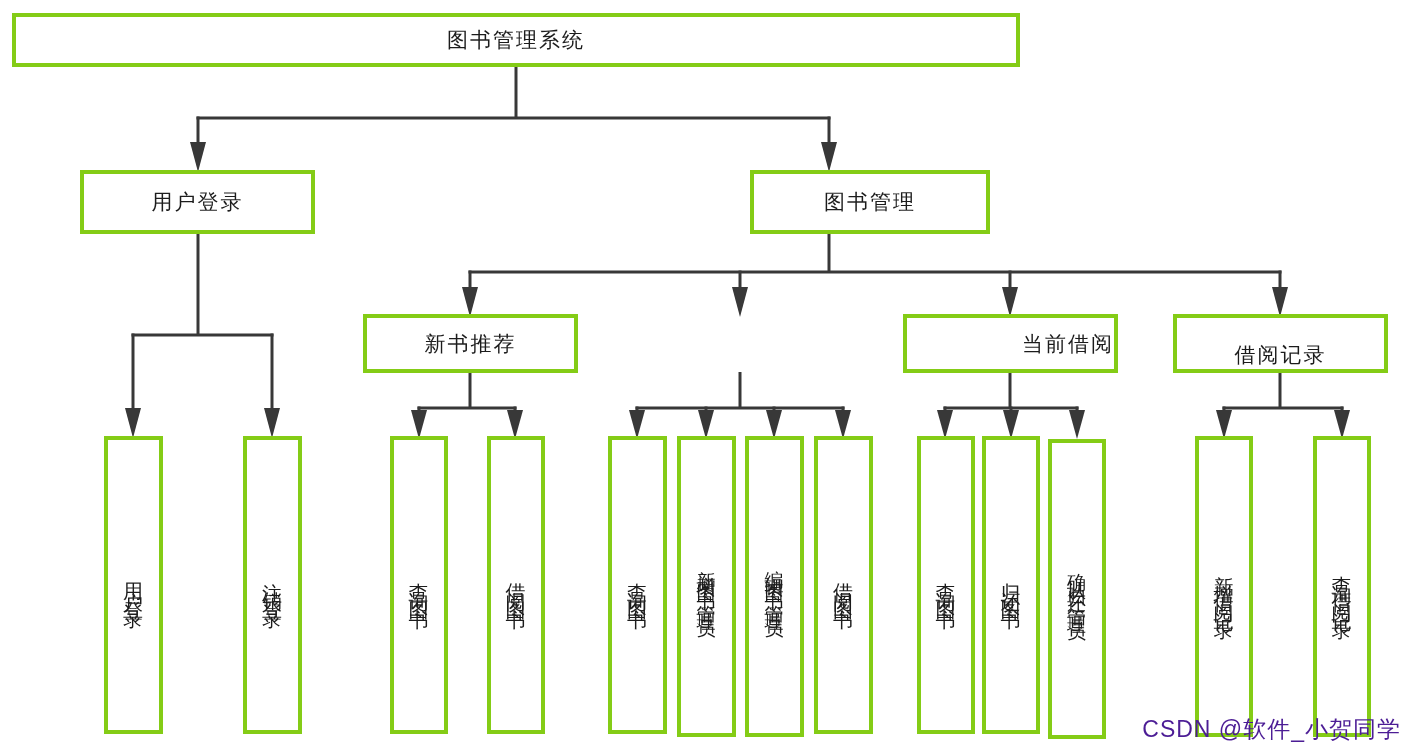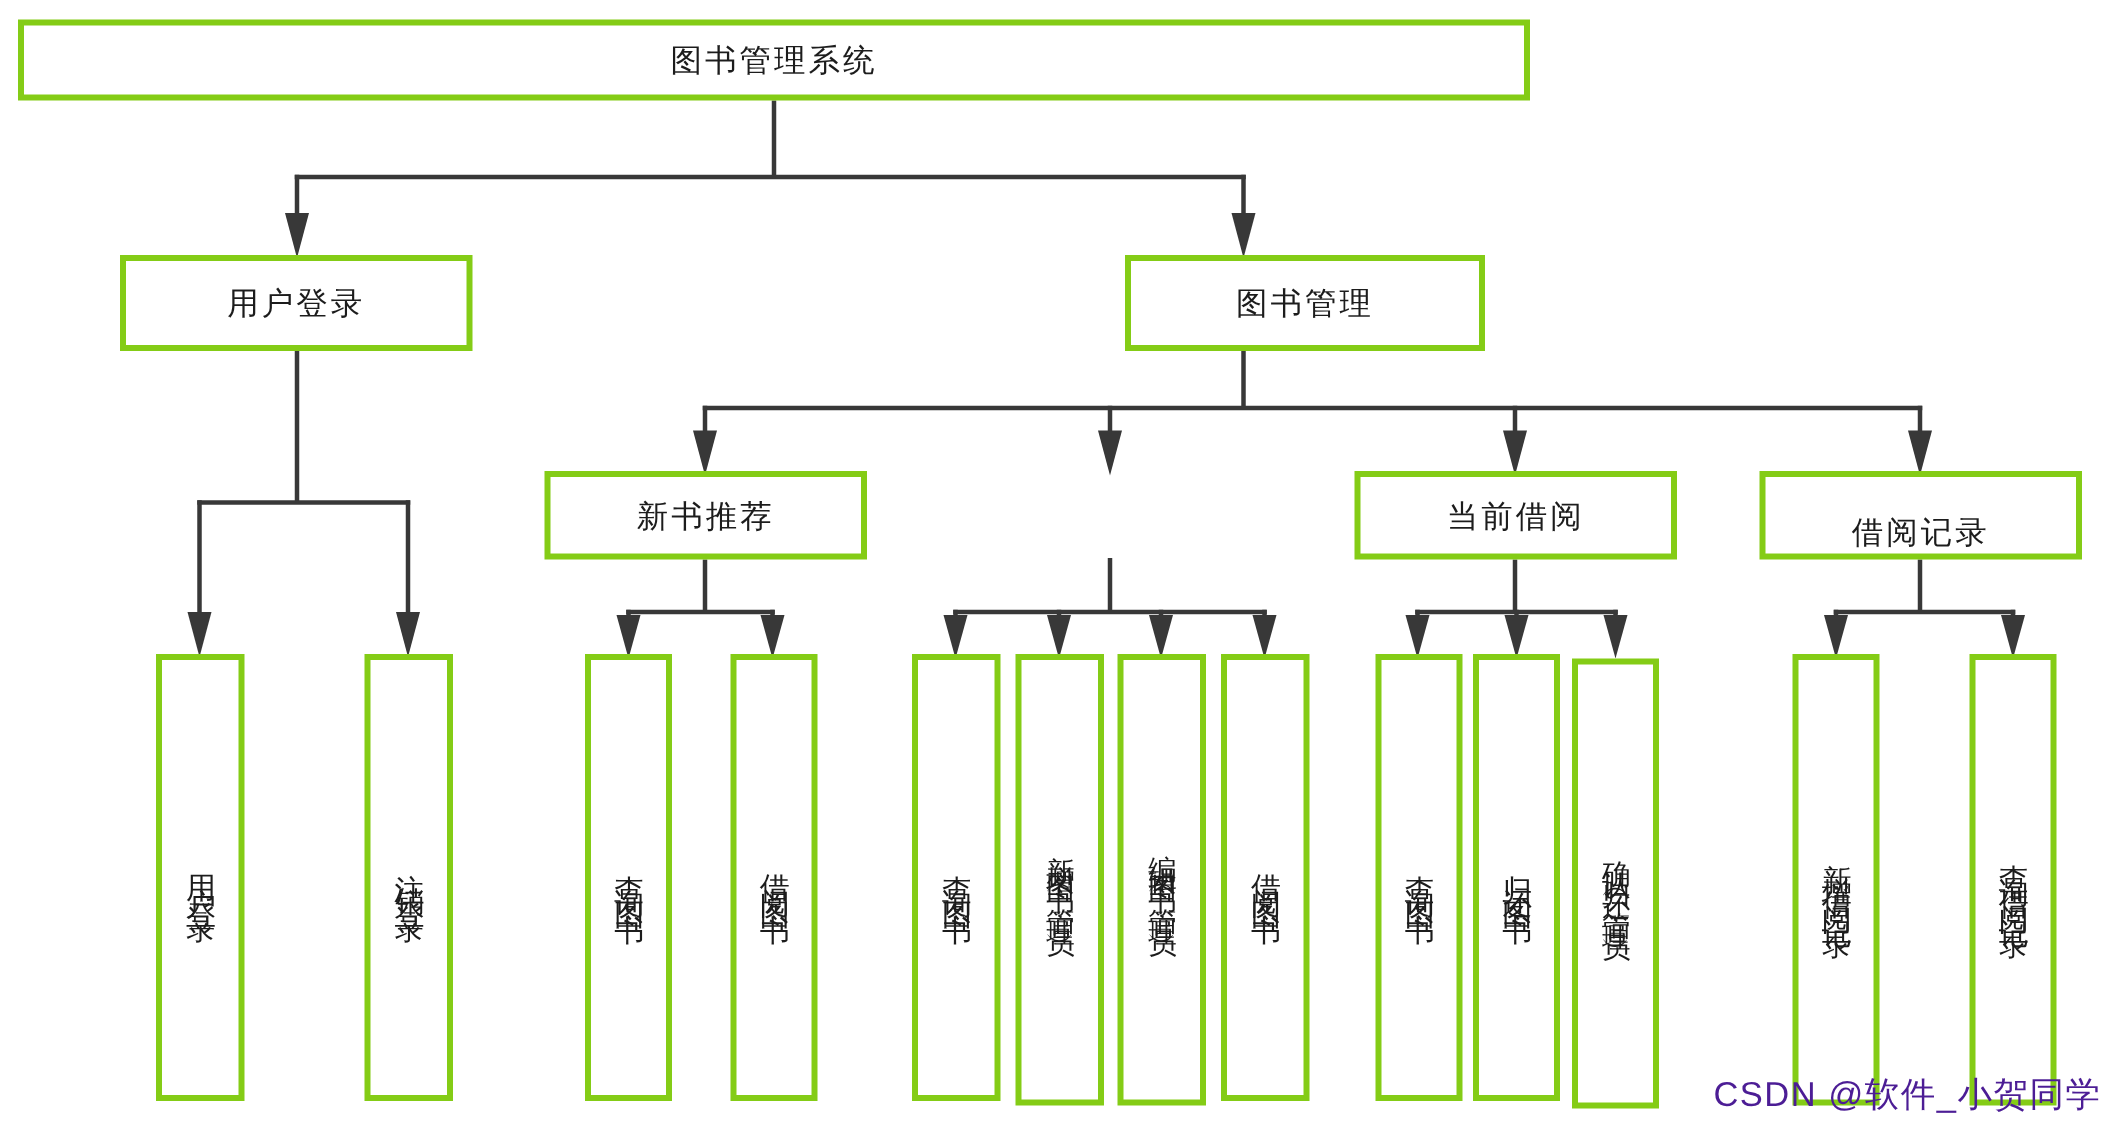--- a/index.html
+++ b/index.html
@@ -120,21 +120,21 @@
   <div class="node h-node" style="left:80px;top:170px;width:235px;height:64px;">
     <span>用户登录</span>
   </div>
   <div class="node h-node" style="left:710px;top:170px;width:240px;height:64px;margin-left:40px;">
     <span>图书管理</span>
   </div>
 
   <div class="node h-node" style="left:363px;top:314px;width:215px;height:59px;">
     <span>新书推荐</span>
   </div>
-  <div class="node h-node" style="left:903px;top:314px;width:215px;height:59px;">
+  <div class="node h-node" style="left:903px;top:314px;width:215px;height:59px;justify-content:flex-end;">
     <span>当前借阅</span>
   </div>
   <div class="node h-node" style="left:1173px;top:314px;width:215px;height:59px;align-items:flex-end;">
     <span>借阅记录</span>
   </div>
 
   <div class="node leaf" style="left:104px;top:436px;width:59px;height:298px;">用户登录</div>
   <div class="node leaf" style="left:243px;top:436px;width:59px;height:298px;">注销登录</div>
 
   <div class="node leaf" style="left:390px;top:436px;width:58px;height:298px;">查询图书</div>

